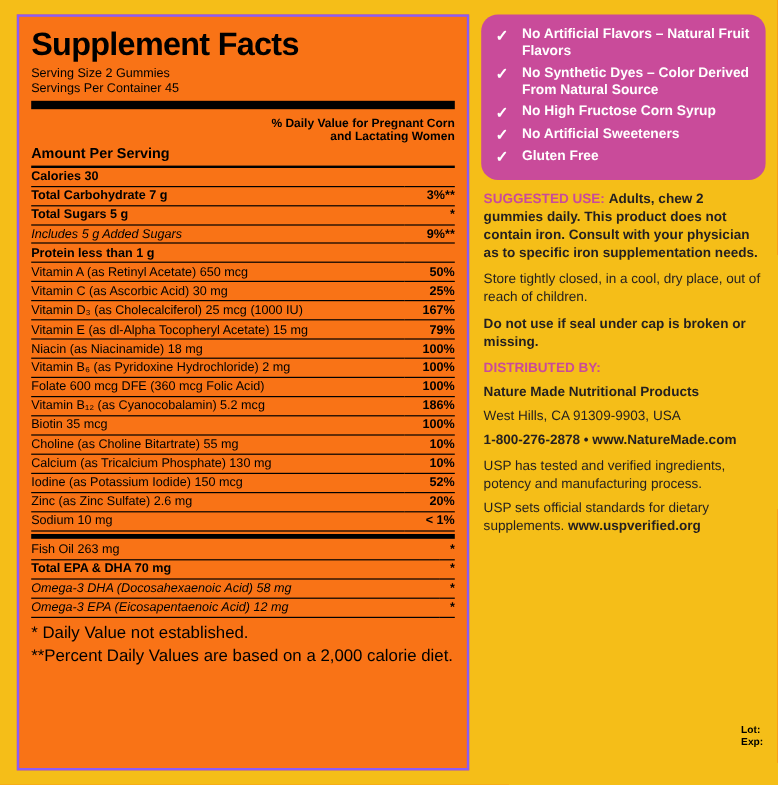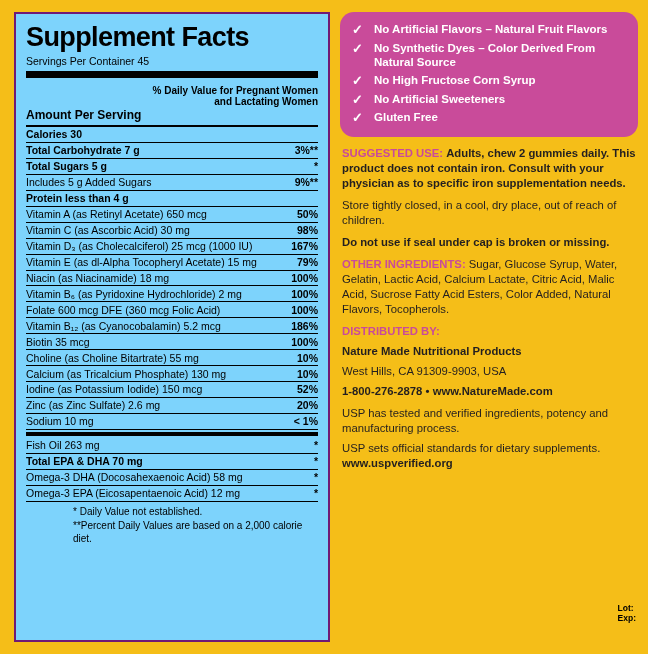--- a/index.html
+++ b/index.html
@@ -8,23 +8,23 @@
     width: 648px; height: 654px;
     background: #F5BE18;
     font-family: "Liberation Sans", sans-serif;
     position: relative;
     overflow: hidden;
   }
   .page { position:absolute; inset:0; display:flex; gap:10px; padding:12px 10px 12px 14px; }
 
   
   .facts {
-    width: 316px;
-    background:#7dd3fc;
-    border: 2px solid #701a75;
+    width: 377px;
+    background:#f97316;
+    border: 2px solid #8b5cf6;
     padding: 8px 10px 6px 10px;
     position: relative;
   }
   .facts-title {
     font-size: 27px;
     font-weight: bold;
     letter-spacing: -0.6px;
     line-height: 1.0;
     margin: 2px 0 4px 0;
   }
@@ -44,23 +44,23 @@
     font-size:12px; font-weight:bold; padding-bottom:1px;
   }
 
   table.nut { width:100%; border-collapse:collapse; font-size:10.5px; }
   table.nut td { padding:1.2px 0; vertical-align:top; }
   table.nut td.val { text-align:right; white-space:nowrap; font-weight:bold; padding-left:4px; }
   table.nut tr.line td { border-bottom:1px solid #000; }
   td.nm { line-height:1.2;margin-top:24px; }
   .b { font-weight:bold; }
   .i1 { padding-left:10px;font-weight:bold; }
-  .i2 { padding-left:20px; }
-
-  .footnotes { font-size:10px; line-height:1.35; padding-top:3px;margin-left:47px; }
+  .i2 { padding-left:20px;font-style:italic; }
+
+  .footnotes { font-size:14px; line-height:1.35; padding-top:3px; }
 
   
   .right { flex:1; position:relative; display:flex; flex-direction:column; }
 
   .claims {
     background:#C94B9A;
     border-radius: 14px;
     padding:9px 12px 9px 12px;
     color:#ffffff;
   }
@@ -82,27 +82,28 @@
     font-size:8.5px; font-weight:bold; text-align:left; line-height:1.25;
   }
 </style>
 </head>
 <body>
 
 <div class="page">
 
   <div class="facts">
     <div class="facts-title">Supplement Facts</div>
+    <div class="serving">Serving Size 2 Gummies</div>
     <div class="serving">Servings Per Container 45</div>
 
     <div class="rule-thick"></div>
 
     <div class="dvhead">
       <div>
-        <span>% Daily Value for Pregnant Women</span>
+        <span>% Daily Value for Pregnant Corn</span>
         <span>and Lactating Women</span>
       </div>
     </div>
     <div class="amtrow">
       <span>Amount Per Serving</span>
     </div>
 
     <div class="rule-med"></div>
 
     <table class="nut">
@@ -117,30 +118,30 @@
           </tr>
           <tr class="line">
             <td class="nm i1">Total Sugars 5 g</td>
             <td class="val">*</td>
           </tr>
           <tr class="line">
             <td class="nm i2">Includes 5 g Added Sugars</td>
             <td class="val">9%**</td>
           </tr>
           <tr class="line">
-            <td class="nm b">Protein  less than 4 g</td>
+            <td class="nm b">Protein  less than 1 g</td>
             <td class="val"></td>
           </tr>
           <tr class="line">
             <td class="nm">Vitamin A (as Retinyl Acetate) 650 mcg</td>
             <td class="val">50%</td>
           </tr>
           <tr class="line">
             <td class="nm">Vitamin C (as Ascorbic Acid) 30 mg</td>
-            <td class="val">98%</td>
+            <td class="val">25%</td>
           </tr>
           <tr class="line">
             <td class="nm">Vitamin D₃ (as Cholecalciferol) 25 mcg (1000 IU)</td>
             <td class="val">167%</td>
           </tr>
           <tr class="line">
             <td class="nm">Vitamin E (as dl-Alpha Tocopheryl Acetate) 15 mg</td>
             <td class="val">79%</td>
           </tr>
           <tr class="line">
@@ -247,24 +248,20 @@
       <p class="para">
         <span class="hdr">SUGGESTED USE:</span>
         <span class="strong">Adults, chew 2 gummies daily. This product does not contain iron. Consult with your physician as to specific iron supplementation needs.</span>
       </p>
 
       <p class="para">Store tightly closed, in a cool, dry place, out of reach of children.</p>
 
       <p class="para strong">Do not use if seal under cap is broken or missing.</p>
 
 
-      <p class="para">
-        <span class="hdr">OTHER INGREDIENTS:</span>
-        <span>Sugar, Glucose Syrup, Water, Gelatin, Lactic Acid, Calcium Lactate, Citric Acid, Malic Acid, Sucrose Fatty Acid Esters, Color Added, Natural Flavors, Tocopherols.</span>
-      </p>
 
       <p class="para tight">
         <span class="hdr">DISTRIBUTED BY:</span>
       </p>
       <p class="para tight strong">Nature Made Nutritional Products</p>
       <p class="para tight">West Hills, CA 91309-9903, USA</p>
       <p class="para strong">1-800-276-2878 • www.NatureMade.com</p>
 
       <p class="para tight">USP has tested and verified ingredients, potency and manufacturing process.</p>
       <p class="para">

